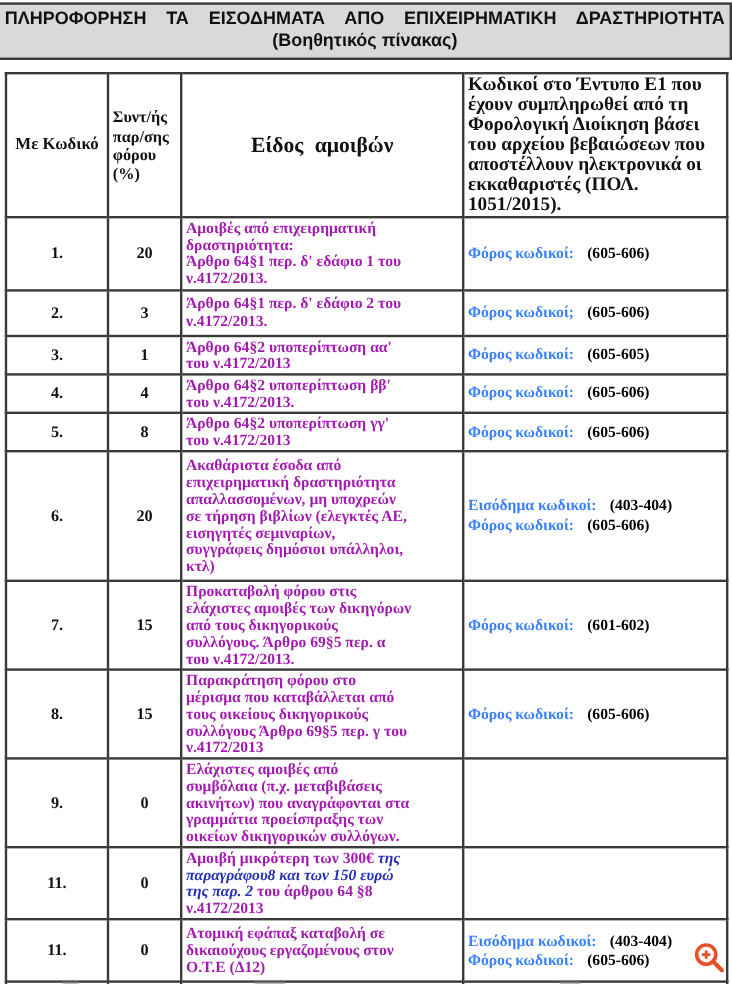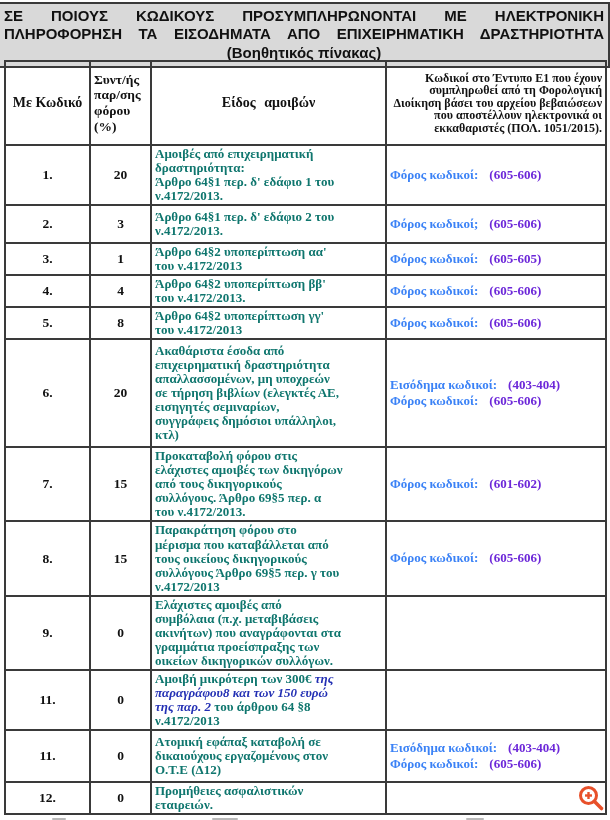--- a/index.html
+++ b/index.html
@@ -46,39 +46,39 @@
     overflow: hidden;
   }
   col.w-num  { width: 85px; }
   col.w-rate { width: 61px; }
   col.w-desc { width: 235px; }
   col.w-codes{ width: 220px; }
 
   tr.header-row { height: 84px; }
   th.h-num   { font-size: 14px; color: #cc0000; text-align: center; border-radius: 27px; }
   th.h-rate  { font-size: 13.5px; text-align: left; line-height: 1.15; }
-  th.h-desc  { font-size: 14px; text-align: center; word-spacing: 5px; }
+  th.h-desc  { font-size: 18px; text-align: center; word-spacing: 5px; }
   th.h-codes {
-    font-size: 12px; line-height: 1.04; text-align: right;
+    font-size: 16px; line-height: 1.04; text-align: left;
     color: #2330b4; padding: 2px 3px;
     vertical-align: top;
   }
 
   td.c-num  { font-size: 13.5px; text-align: center; }
   td.c-rate { font-size: 13.5px; text-align: center; }
   td.c-desc {
     font-size: 13px; line-height: 1.08; text-align: left;
     white-space: pre-line; padding-left: 4px;
   }
   td.c-codes { font-size: 13px; padding-left: 5px; }
-  .seg-black { color: #0f766e; }
+  .seg-black { color: #a21caf; }
   .seg-blue  { color: #2330b4; font-style: italic; }
   .code-line { white-space: nowrap; line-height: 1.25; }
   .code-label { color: #3b82f6; margin-right: 11px; }
-  .code-value { color: #6d28d9; }
+  .code-value { color: #000000; }
 
   
   .cutoff-strip { position: absolute; left: 0; bottom: 0; width: 610px; height: 4px; }
   .cutoff-mark { position: absolute; bottom: 0; height: 2px; background: #8a8a8a; opacity: .6; border-radius: 1px; }
   .cm1 { left: 52px;  width: 14px; }
   .cm2 { left: 212px; width: 26px; }
   .cm3 { left: 466px; width: 18px; }
 
   
   .zoom-btn {
@@ -89,21 +89,20 @@
     background: transparent;
     border: none; padding: 0;
   }
 </style>
 </head>
 <body>
 
 <div class="page">
 
   <div class="title-box">
-    <div class="title-line-justify">ΣΕ ΠΟΙΟΥΣ ΚΩΔΙΚΟΥΣ ΠΡΟΣΥΜΠΛΗΡΩΝΟΝΤΑΙ ΜΕ ΗΛΕΚΤΡΟΝΙΚΗ</div>
     <div class="title-line-justify">ΠΛΗΡΟΦΟΡΗΣΗ ΤΑ ΕΙΣΟΔΗΜΑΤΑ ΑΠΟ ΕΠΙΧΕΙΡΗΜΑΤΙΚΗ ΔΡΑΣΤΗΡΙΟΤΗΤΑ</div>
     <div class="title-line-center">(Βοηθητικός πίνακας)</div>
   </div>
 
   <table class="tax-table">
     <colgroup>
       <col class="w-num">
         <col class="w-rate">
         <col class="w-desc">
         <col class="w-codes">

